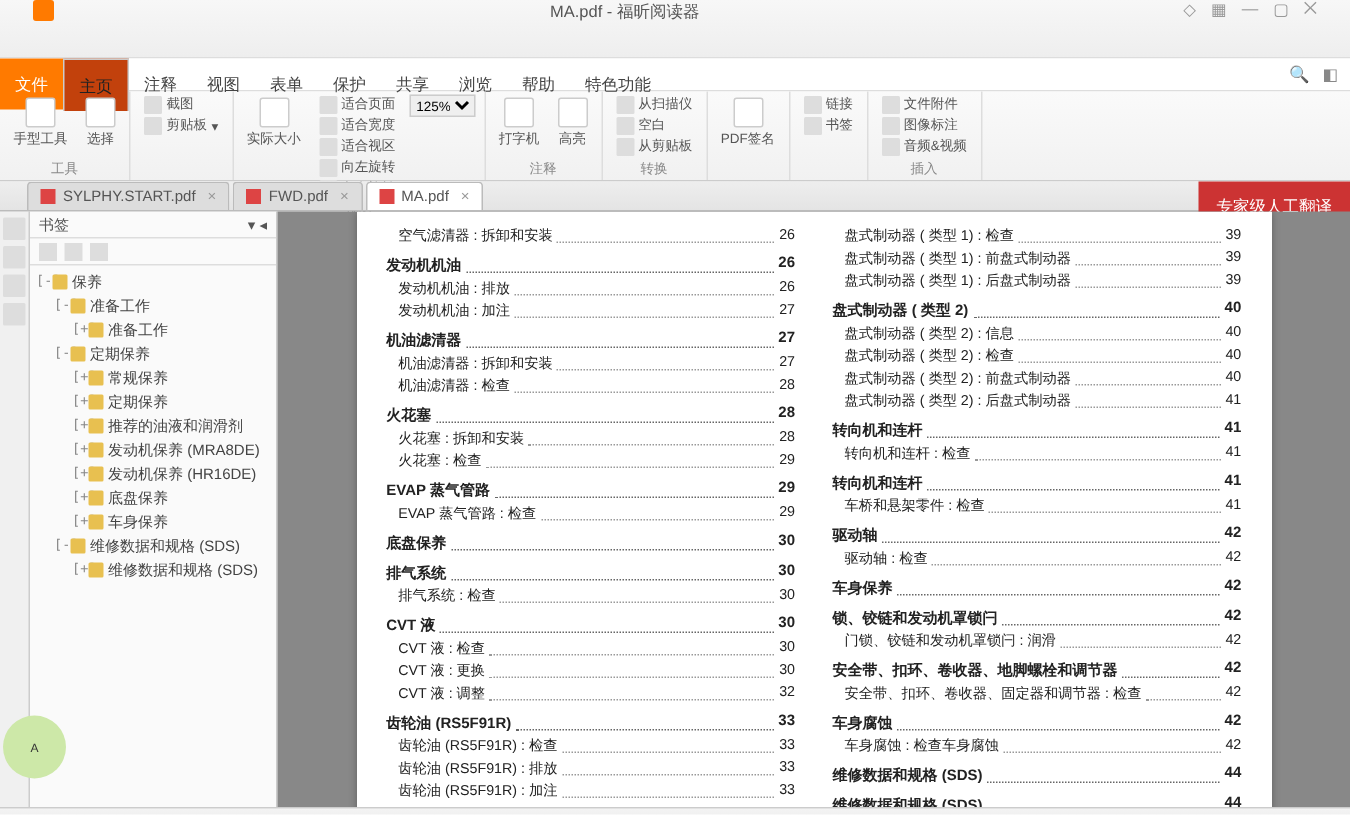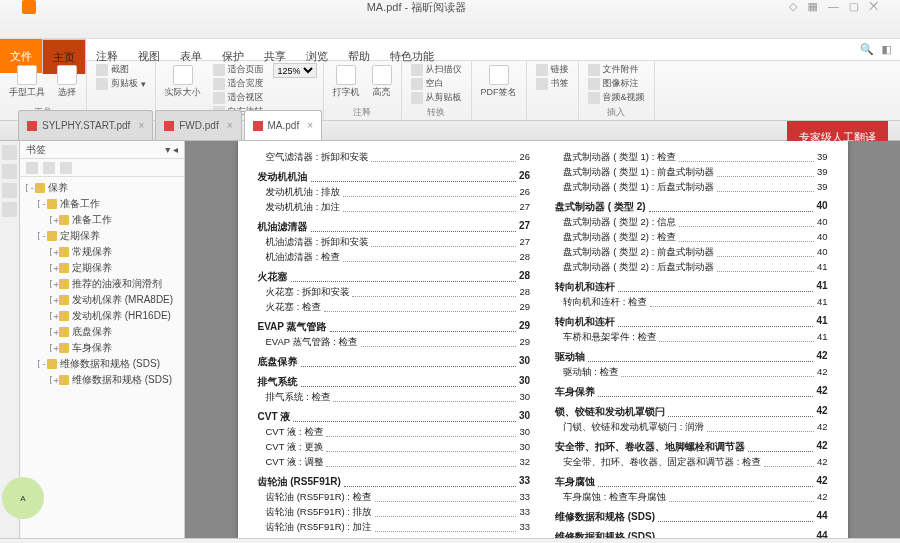--- a/index.html
+++ b/index.html
@@ -19,25 +19,25 @@
 .rgroup{border-right:1px solid #ddd;padding:2px 6px 1px;display:flex;flex-direction:column;justify-content:space-between}
 .rgroup .items{display:flex;gap:6px;align-items:flex-start;flex:1}
 .rgroup .glabel{text-align:center;font-size:9px;color:#888;padding-top:1px}
 .bigbtn{display:flex;flex-direction:column;align-items:center;gap:1px;padding:2px 3px;cursor:pointer;color:#555;font-size:9px}
 .bigbtn .ic{width:20px;height:20px;border:1px solid #ccc;border-radius:2px;background:#fff}
 .smallrows{display:flex;flex-direction:column;gap:1px}
 .sbtn{display:flex;align-items:center;gap:3px;padding:0 3px;cursor:pointer;color:#555;font-size:9px;white-space:nowrap}
 .sbtn .si{width:12px;height:12px;background:#ddd;border-radius:1px}
 .zoomsel{width:44px;height:15px;font-size:9px;border:1px solid #ccc}
 .tabsbar{height:20px;background:linear-gradient(#eee,#e4e4e4);display:flex;align-items:flex-end;padding-left:18px;border-bottom:1px solid #bbb;position:relative}
-.doctab{height:30px;padding:0 8px;display:flex;align-items:center;gap:5px;font-size:10px;background:#ddd;border:1px solid #bbb;border-bottom:none;margin-right:2px;cursor:pointer;border-radius:3px 3px 0 0;color:#555}
+.doctab{height:19px;padding:0 8px;display:flex;align-items:center;gap:5px;font-size:10px;background:#ddd;border:1px solid #bbb;border-bottom:none;margin-right:2px;cursor:pointer;border-radius:3px 3px 0 0;color:#555}
 .doctab.active{background:#fff}
 .doctab .dicon{width:10px;height:10px;background:#d44}
 .doctab .x{color:#999;font-size:10px;margin-left:3px}
-.banner{position:absolute;right:12px;top:0;height:32px;background:#c33;color:#fff;padding:0 12px;display:flex;align-items:center;font-size:11px;cursor:pointer}
+.banner{position:absolute;right:0;top:0;height:32px;background:#c33;color:#fff;padding:0 12px;display:flex;align-items:center;font-size:11px;cursor:pointer}
 .workarea{display:flex;height:397px}
 .bookmarks{width:165px;border-right:1px solid #ccc;display:flex;flex-direction:column;background:#fafafa}
 .bmhead{height:18px;display:flex;align-items:center;justify-content:space-between;padding:0 6px;font-size:10px;border-bottom:1px solid #ddd;color:#555}
 .bmtools{height:18px;display:flex;align-items:center;gap:5px;padding:0 6px;border-bottom:1px solid #ddd}
 .bmtools .ti{width:12px;height:12px;background:#ddd;cursor:pointer}
 .tree{flex:1;overflow:auto;font-size:10px;padding:3px 0}
 .tnode{display:flex;align-items:center;padding:1px 0;cursor:pointer;color:#444;white-space:nowrap}
 .tnode .exp{width:11px;text-align:center;color:#888;font-size:9px;font-family:monospace}
 .tnode .tic{width:10px;height:10px;background:#e8c050;margin-right:3px;border-radius:1px}
 .sidetabs{width:20px;background:#f0f0f0;border-right:1px solid #ccc;display:flex;flex-direction:column;padding-top:4px;gap:4px;align-items:center}

